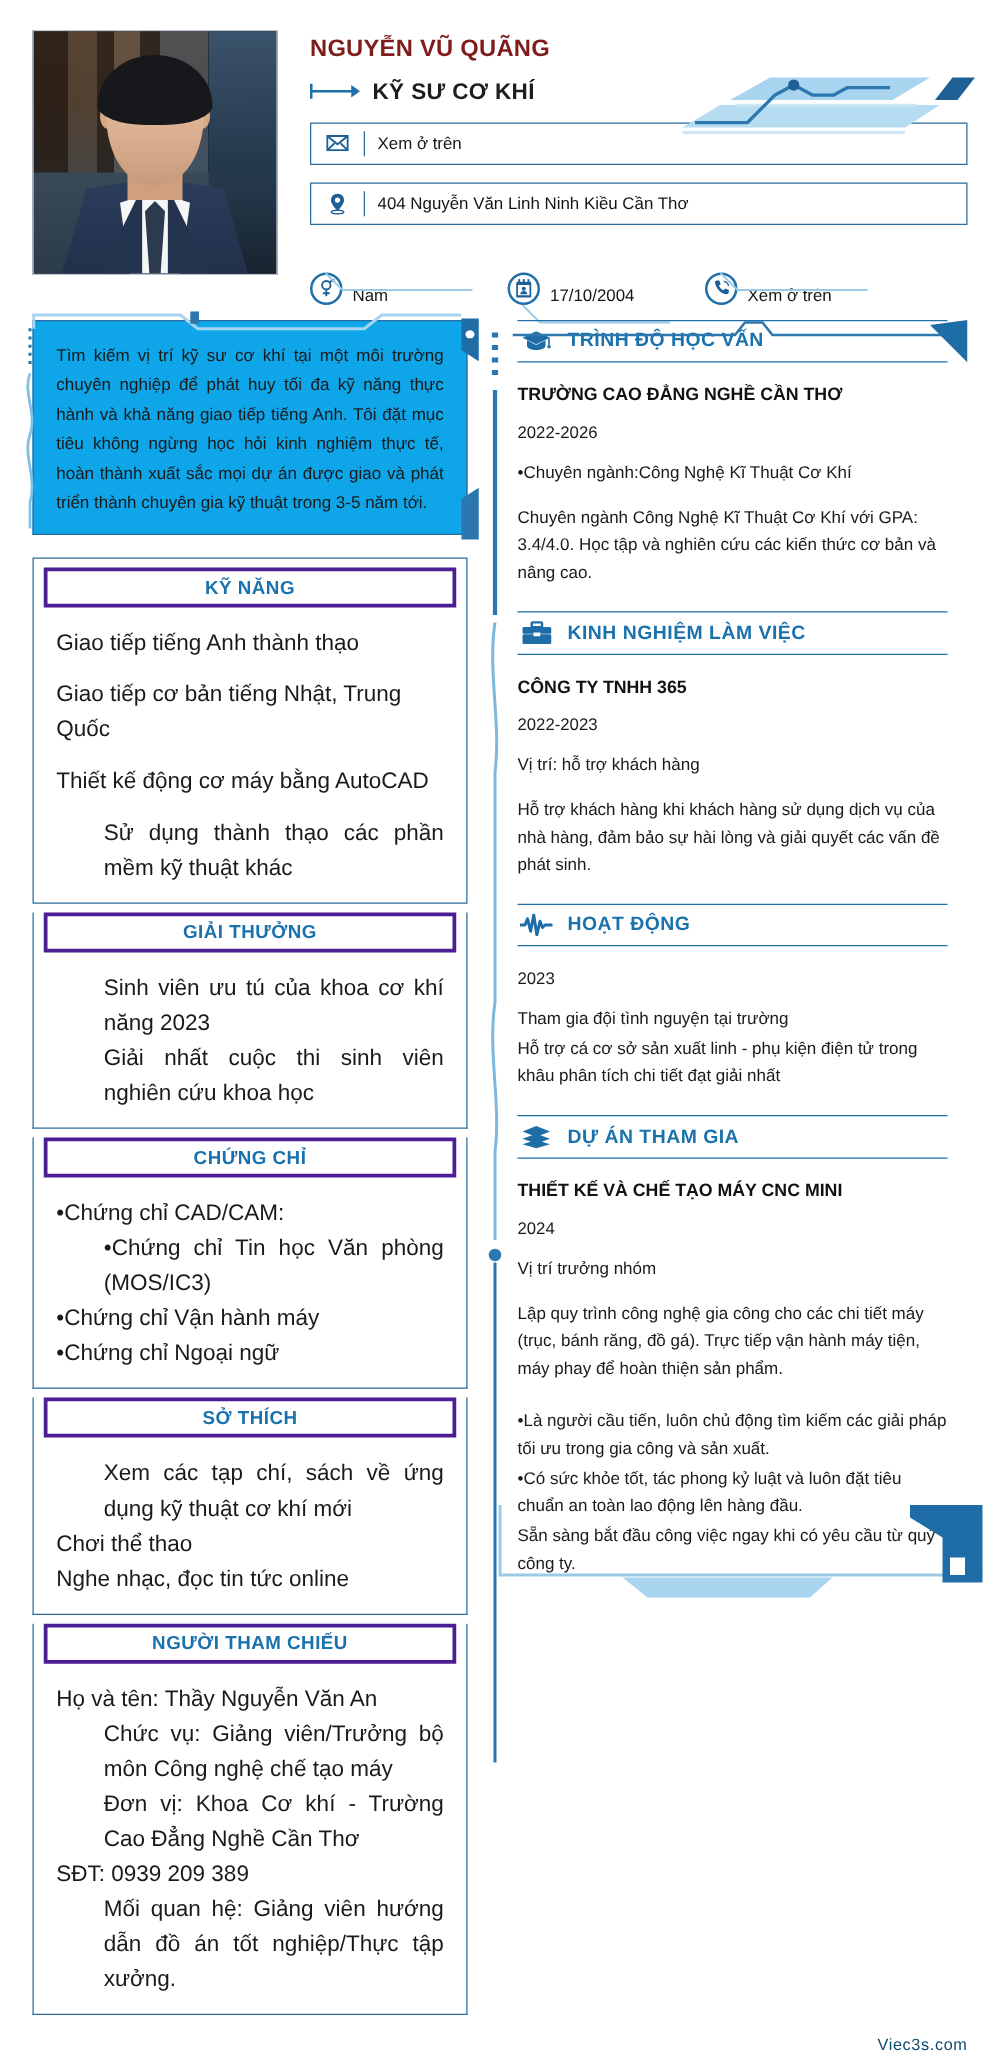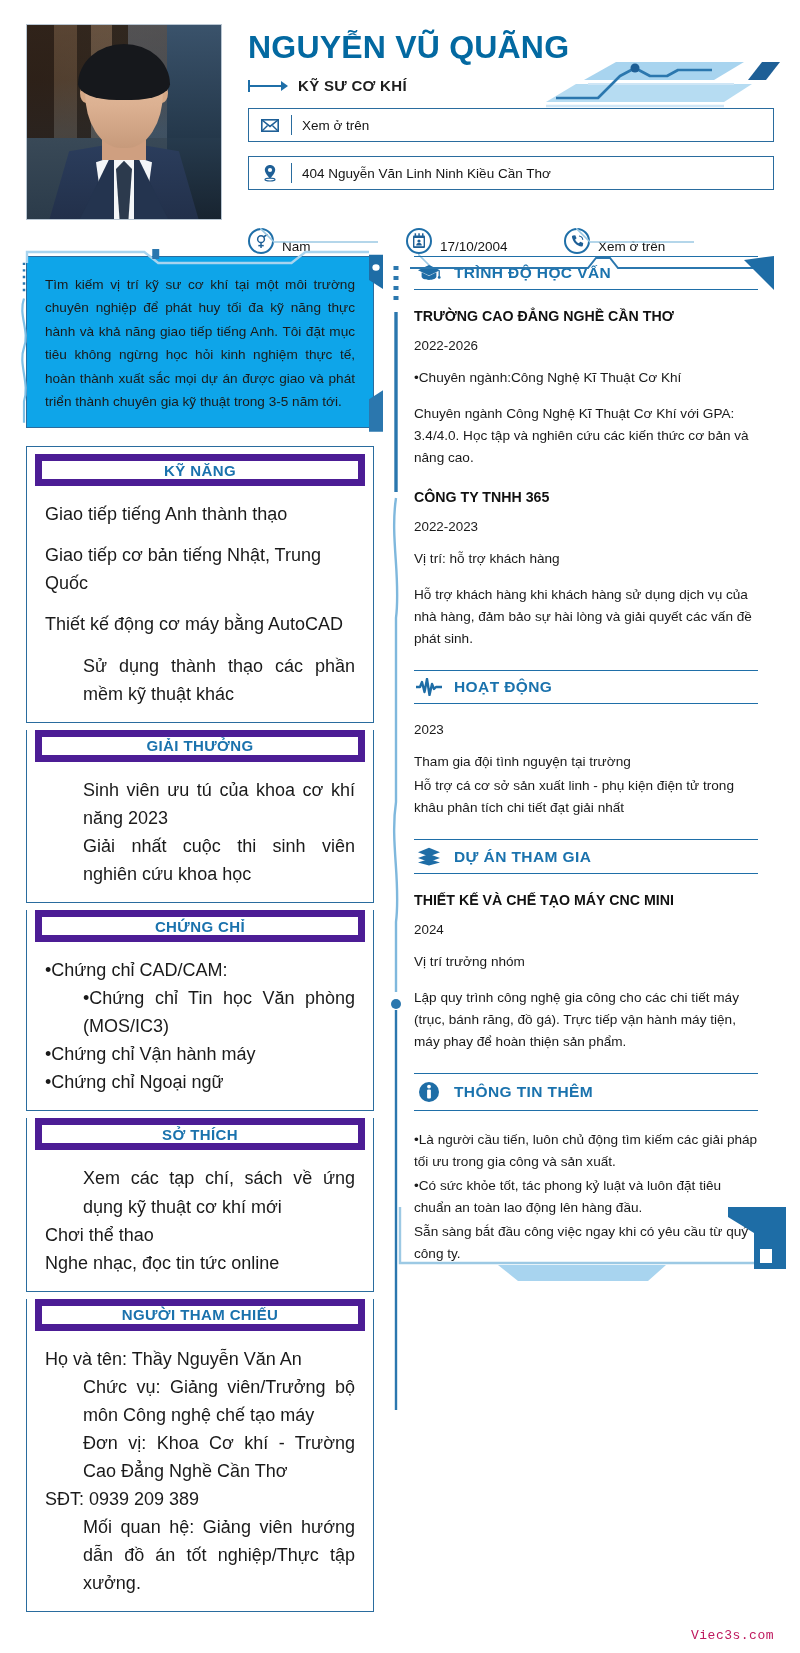--- a/index.html
+++ b/index.html
@@ -62,30 +62,30 @@
     width:16px; height:30%;
     background:#2c3a4d;
     clip-path: polygon(50% 0%, 100% 14%, 78% 100%, 22% 100%, 0% 14%);
   }
   .ph-lapel-l,.ph-lapel-r{position:absolute;bottom:0;width:34px;height:36%;background:#24344f;}
   .ph-lapel-l{left:calc(50% - 44px);clip-path:polygon(100% 0,100% 100%,0 100%);}
   .ph-lapel-r{left:calc(50% + 10px);clip-path:polygon(0 0,100% 100%,0 100%);}
 
   .head-right { flex: 1; padding-left: 26px; position: relative; }
   .cv-name {
-    font-size: 32px; font-weight: 700; letter-spacing: .2px;
-    color: #0369a1; line-height: 1.1; margin-top: 6px;
+    font-size: 19px; font-weight: 700; letter-spacing: .2px;
+    color: #7f1d1d; line-height: 1.1; margin-top: 6px;
   }
   .cv-role-row { display:flex; align-items:center; gap:10px; margin-top: 12px; }
   .role-arrow { width: 40px; height: 12px; position: relative; flex: 0 0 40px; }
   .role-arrow:before { content:""; position:absolute; left:0; top:0; width:2px; height:12px; background:#1f6fa8; }
   .role-arrow:after { content:""; position:absolute; left:0; top:5px; width:34px; height:2px; background:#1f6fa8; }
   .role-arrow i { position:absolute; right:0; top:1px; width:0;height:0;
     border-left:7px solid #1f6fa8; border-top:5px solid transparent; border-bottom:5px solid transparent;}
-  .cv-role { font-size:15px; font-weight:600; letter-spacing:.3px; color:#1e1e1e; }
+  .cv-role { font-size:18px; font-weight:600; letter-spacing:.3px; color:#1e1e1e; }
 
   .deco-header { position:absolute; right:-8px; top:30px; width:270px; height:60px; }
 
   .contact-box {
     margin-top: 14px; border:1px solid #2a6c9e; height: 34px;
     display:flex; align-items:center; padding-left:10px; gap:10px;
   }
   .contact-box .ic { width:22px; display:flex; justify-content:center; }
   .contact-box .sep { width:1px; height:20px; background:#2a6c9e; }
   .contact-box .txt { font-size:13.5px; color:#151515; }
@@ -112,21 +112,21 @@
   }
   .obj-text { font-size:13.6px; line-height:1.72; text-align:justify; color:#1a1a1a; }
   .obj-deco-top { position:absolute; left:-2px; top:-8px; width:100%; height:16px; }
   .obj-deco-left { position:absolute; left:-10px; top:4px; width:14px; height:96%; }
   .obj-deco-right { position:absolute; right:-12px; top:-4px; width:16px; height:106%; }
 
   
   .lsec { border:1px solid #2a6c9e; border-top:none; }
   .lsec.first { border-top:1px solid #2a6c9e; margin-top:18px; }
   .lsec-title {
-    margin:7px 8px 0 8px; border:7px solid #4c1d95; height:32px;
+    margin:7px 8px 0 8px; border:3px solid #4c1d95; height:32px;
     display:flex; align-items:center; justify-content:center;
     font-size:15px; font-weight:700; color:#1a72ad; letter-spacing:.4px;
   }
   .lsec-body { padding:14px 18px 14px 18px; }
   .lsec-body p { font-size:18px; line-height:1.56; color:#1a1a1a; }
   .lsec-body p.sp { margin-bottom: 13px; }
   .lsec-body p.just { text-align:justify;margin-left:38px; }
 
   
   .right-frame { position:relative; padding: 6px 16px 0 26px; }
@@ -144,22 +144,22 @@
   .rsec-head .ricon { width:26px; flex:0 0 26px; display:flex; justify-content:center; }
   .rsec-head .rttl { font-size:15.5px; font-weight:700; color:#1a72ad; letter-spacing:.4px; }
   .r-org { font-size:14.2px; font-weight:700; color:#111; margin-bottom:14px; }
   .r-date { font-size:13.4px; color:#1a1a1a; margin-bottom:14px; }
   .r-line { font-size:13.6px; line-height:1.62; color:#1a1a1a; margin-bottom:14px; }
   .r-line.tight { margin-bottom: 2px; }
   .r-block { margin-bottom: 20px; }
 
   .footer-brand {
     position:absolute; right:26px; bottom:10px;
-    font-family:Liberation Mono, monospace;
-    font-size:13px; color:#be185d; letter-spacing:.5px;
+    font-family:Liberation Sans, sans-serif;
+    font-size:13px; color:#0c4a6e; letter-spacing:.5px;
   }
 </style>
 </head>
 <body>
 
 <div class="page">
 
   <div class="header">
 
     <div class="photo-wrap">
@@ -382,20 +382,31 @@
           </div>
           <div class="r-block">
             <div class="r-org">TRƯỜNG CAO ĐẲNG NGHỀ CẦN THƠ</div>
             <div class="r-date">2022-2026</div>
             <div class="r-line">•Chuyên ngành:Công Nghệ Kĩ Thuật Cơ Khí</div>
             <div class="r-line">Chuyên ngành Công Nghệ Kĩ Thuật Cơ Khí với GPA: 3.4/4.0. Học tập và nghiên cứu các kiến thức cơ bản và nâng cao.</div>
           </div>
         </div>
 
         <div class="rsec">
+          <div class="rsec-head">
+            <span class="ricon">
+              <svg width="25" height="19" viewBox="0 0 25 19">
+                  <rect x="8.4" y="0.8" width="8.2" height="4" rx="1" fill="none" stroke="#1e6da6" stroke-width="2"></rect>
+                  <rect x="1" y="4.6" width="23" height="5.4" rx="1.2" fill="#1e6da6"></rect>
+                  <rect x="1" y="10.4" width="23" height="7.8" rx="1.2" fill="#1e6da6"></rect>
+                  <rect x="9.8" y="9" width="5.4" height="3" fill="#fff"></rect>
+                </svg>
+            </span>
+            <span class="rttl">KINH NGHIỆM LÀM VIỆC</span>
+          </div>
           <div class="r-block">
             <div class="r-org">CÔNG TY TNHH 365</div>
             <div class="r-date">2022-2023</div>
             <div class="r-line">Vị trí: hỗ trợ khách hàng</div>
             <div class="r-line">Hỗ trợ khách hàng khi khách hàng sử dụng dịch vụ của nhà hàng, đảm bảo sự hài lòng và giải quyết các vấn đề phát sinh.</div>
           </div>
         </div>
 
         <div class="rsec">
           <div class="rsec-head">
@@ -426,30 +437,20 @@
           </div>
           <div class="r-block">
             <div class="r-org">THIẾT KẾ VÀ CHẾ TẠO MÁY CNC MINI</div>
             <div class="r-date">2024</div>
             <div class="r-line">Vị trí trưởng nhóm</div>
             <div class="r-line">Lập quy trình công nghệ gia công cho các chi tiết máy (trục, bánh răng, đồ gá). Trực tiếp vận hành máy tiện, máy phay để hoàn thiện sản phẩm.</div>
           </div>
         </div>
 
         <div class="rsec">
-          <div class="rsec-head">
-            <span class="ricon">
-              <svg width="22" height="22" viewBox="0 0 22 22">
-                  <circle cx="11" cy="11" r="10" fill="#1e6da6"></circle>
-                  <circle cx="11" cy="5.6" r="1.9" fill="#fff"></circle>
-                  <rect x="9.1" y="8.6" width="3.8" height="9" rx="1" fill="#fff"></rect>
-                </svg>
-            </span>
-            <span class="rttl">THÔNG TIN THÊM</span>
-          </div>
           <div class="r-block">
             <div class="r-line tight">•Là người cầu tiến, luôn chủ động tìm kiếm các giải pháp tối ưu trong gia công và sản xuất.</div>
             <div class="r-line tight">•Có sức khỏe tốt, tác phong kỷ luật và luôn đặt tiêu chuẩn an toàn lao động lên hàng đầu.</div>
             <div class="r-line">Sẵn sàng bắt đầu công việc ngay khi có yêu cầu từ quý công ty.</div>
           </div>
         </div>
 
         <svg class="r-deco-bottom" viewBox="0 0 390 80" preserveAspectRatio="none">
           <polyline points="2,0 2,56 388,56" stroke="#9cc9e4" stroke-width="2.4" fill="none"></polyline>
           <polygon points="100,58 120,74 250,74 268,58" fill="#a8d4ef"></polygon>

